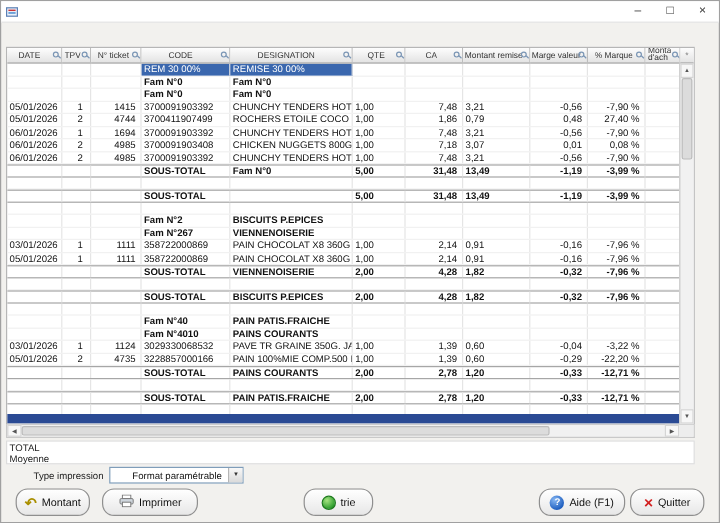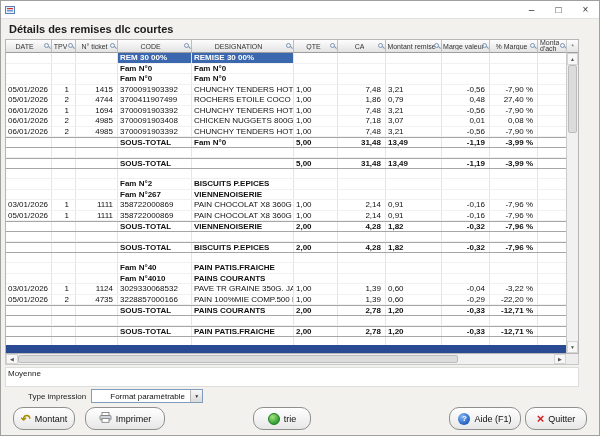--- a/index.html
+++ b/index.html
@@ -35,21 +35,21 @@
   .c-ca{width:48px;text-align:right;padding-right:4px}
   .c-remise{width:56px;text-align:left;padding-right:4px}
   .c-marge{width:48px;text-align:right;padding-right:4px}
   .c-marque{width:48px;text-align:right;padding-right:4px}
   .c-achat{width:30px}
   .hcell.c-date,.hcell.c-tpv,.hcell.c-ticket,.hcell.c-qte,.hcell.c-ca,.hcell.c-remise,.hcell.c-marge,.hcell.c-marque{text-align:center}
   .grow.group .cell{font-weight:bold}
   .grow.subtotal{border-top:1px solid #a6a6a6;border-bottom:1px solid #a6a6a6}
   .grow.subtotal .cell{font-weight:bold}
   .grow.subtotal .c-code{padding-right:4px}
-  .grow.rem .c-code,.grow.rem .c-designation{background:var(--rem-bg,#3a67ae);color:#fff;font-weight:bold}
+  .grow.rem .c-code,.grow.rem .c-designation{background:var(--rem-bg,#3a67ae);color:#fff;font-weight:normal}
   .selband{height:8px;background:var(--sel-bg,#2a4a94);flex-shrink:0}
 
   
   .vscroll{width:12px;display:flex;flex-direction:column;background:#f1f1f1;border-left:1px solid #c9c9c9}
   .corner-btn{height:13px;background:linear-gradient(#fdfdfd,#e3e3e3);border-bottom:1px solid #9e9e9e;font-size:7px;display:flex;align-items:center;justify-content:center;color:#777;flex-shrink:0}
   .sbtn{height:12px;display:flex;align-items:center;justify-content:center;font-size:5px;color:#555;background:#f7f7f7;border:1px solid #d5d5d5;flex-shrink:0}
   .vtrack{flex:1;position:relative}
   .vthumb{position:absolute;left:1px;right:1px;top:0;height:68px;background:#dcdcdc;border:1px solid #bcbcbc;border-radius:2px}
 
   
@@ -94,21 +94,20 @@
         <rect x="2" y="5.2" width="6" height="1.2" fill="#4488cc"></rect>
       </svg>
     </span>
     <div class="win-controls">
       <span class="win-btn">–</span>
       <span class="win-btn">□</span>
       <span class="win-btn">×</span>
     </div>
   </div>
 
-  <div class="heading">Détails des remises dlc courtes</div>
 
   <div class="grid">
     <div class="grid-main">
       <div class="ghead" id="grid-header">
           <div class="hcell c-date">
             <span class="hlabel">DATE</span>
             <span class="mag"></span>
           </div>
           <div class="hcell c-tpv">
             <span class="hlabel">TPV</span>
@@ -532,20 +531,21 @@
   <div class="hscroll">
     <span class="hbtn">◀</span>
     <span class="htrack">
       <span class="hthumb"></span>
     </span>
     <span class="hbtn">▶</span>
     <span class="hcorner"></span>
   </div>
 
   <div class="footer-strip">
+    <div>TOTAL</div>
     <div>Moyenne</div>
   </div>
 
   <div class="print-row">
     <span class="print-label">Type impression</span>
     <span class="combo">
       <span class="combo-value">Format paramétrable</span>
       <span class="combo-arrow">▼</span>
     </span>
   </div>

